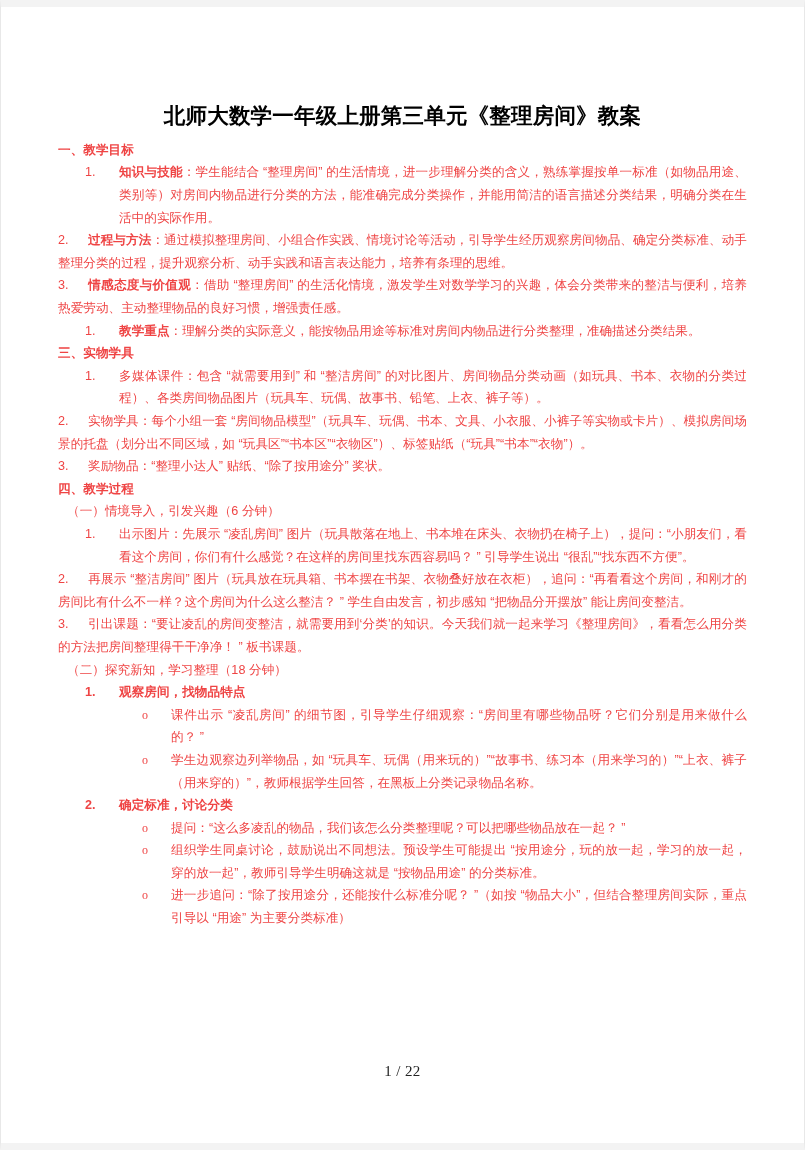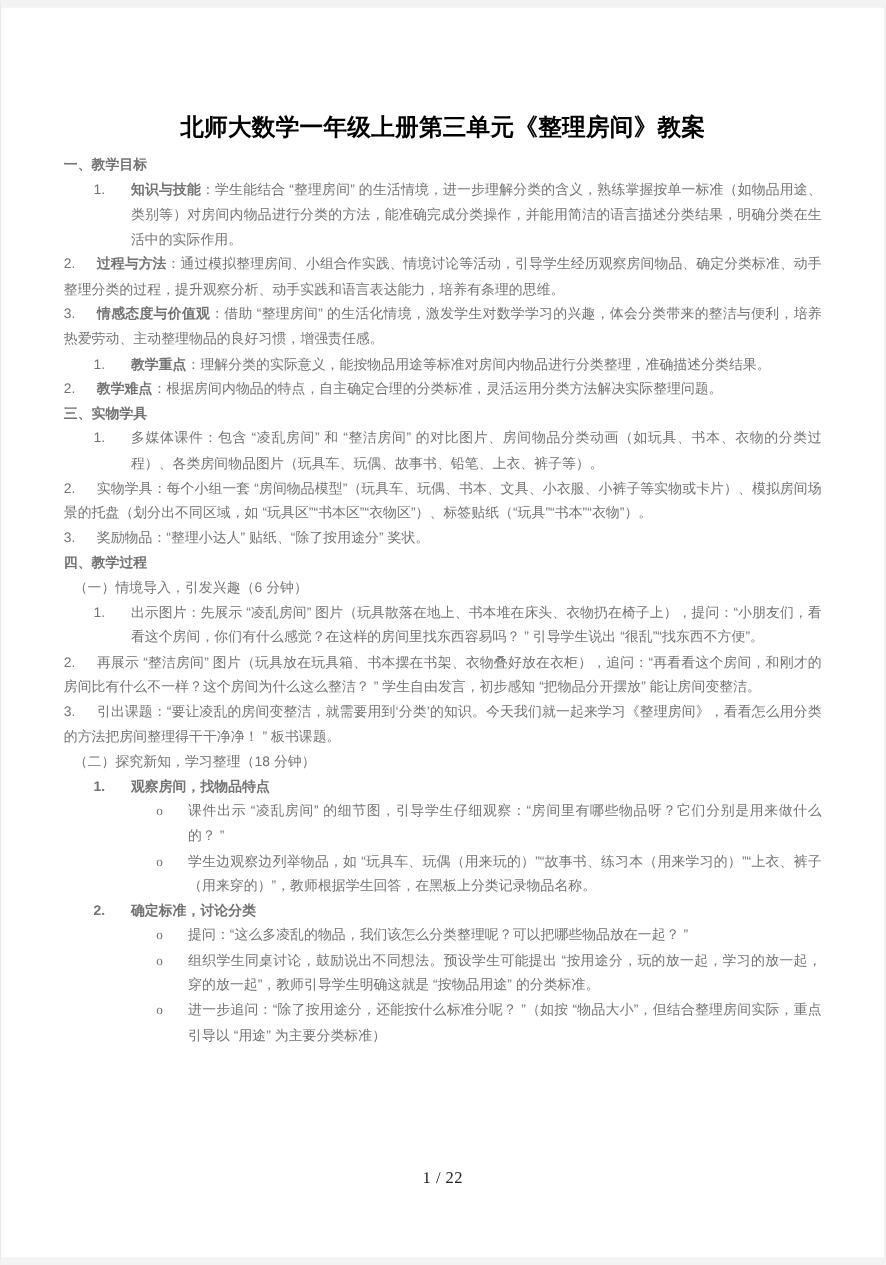--- a/index.html
+++ b/index.html
@@ -46,21 +46,21 @@
     margin: 0;
     padding-top: 96px;
     padding-bottom: 9px;
   }
 
   
   .blk {
     font-family: "Liberation Sans", "DejaVu Sans", sans-serif;
     font-size: 12.6px;
     line-height: 22.6px;
-    color: #737373;
+    color: #ef4444;
     margin: 0;
     text-align: justify;
     text-justify: inter-ideograph;
     letter-spacing: 0.05px;
   }
 
   
   .h-sec {
     font-weight: bold;
     margin-left: 0;
@@ -148,28 +148,25 @@
 
     <p class="blk li0">
       <span class="mk">3.</span><span class="b">情感态度与价值观</span><span>：借助 “整理房间” 的生活化情境，激发学生对数学学习的兴趣，体会分类带来的整洁与便利，培养热爱劳动、主动整理物品的良好习惯，增强责任感。</span>
     </p>
 
 
     <p class="blk li1">
       <span class="mk">1.</span><span class="b">教学重点</span><span>：理解分类的实际意义，能按物品用途等标准对房间内物品进行分类整理，准确描述分类结果。</span>
     </p>
 
-    <p class="blk li0">
-      <span class="mk">2.</span><span class="b">教学难点</span><span>：根据房间内物品的特点，自主确定合理的分类标准，灵活运用分类方法解决实际整理问题。</span>
-    </p>
 
     <p class="blk h-sec">三、实物学具</p>
 
     <p class="blk li1">
-      <span class="mk">1.</span><span>多媒体课件：包含 “凌乱房间” 和 “整洁房间” 的对比图片、房间物品分类动画（如玩具、书本、衣物的分类过程）、各类房间物品图片（玩具车、玩偶、故事书、铅笔、上衣、裤子等）。</span>
+      <span class="mk">1.</span><span>多媒体课件：包含 “就需要用到” 和 “整洁房间” 的对比图片、房间物品分类动画（如玩具、书本、衣物的分类过程）、各类房间物品图片（玩具车、玩偶、故事书、铅笔、上衣、裤子等）。</span>
     </p>
 
     <p class="blk li0">
       <span class="mk">2.</span><span>实物学具：每个小组一套 “房间物品模型”（玩具车、玩偶、书本、文具、小衣服、小裤子等实物或卡片）、模拟房间场景的托盘（划分出不同区域，如 “玩具区”“书本区”“衣物区”）、标签贴纸（“玩具”“书本”“衣物”）。</span>
     </p>
 
     <p class="blk li0">
       <span class="mk">3.</span><span>奖励物品：“整理小达人” 贴纸、“除了按用途分” 奖状。</span>
     </p>
 

